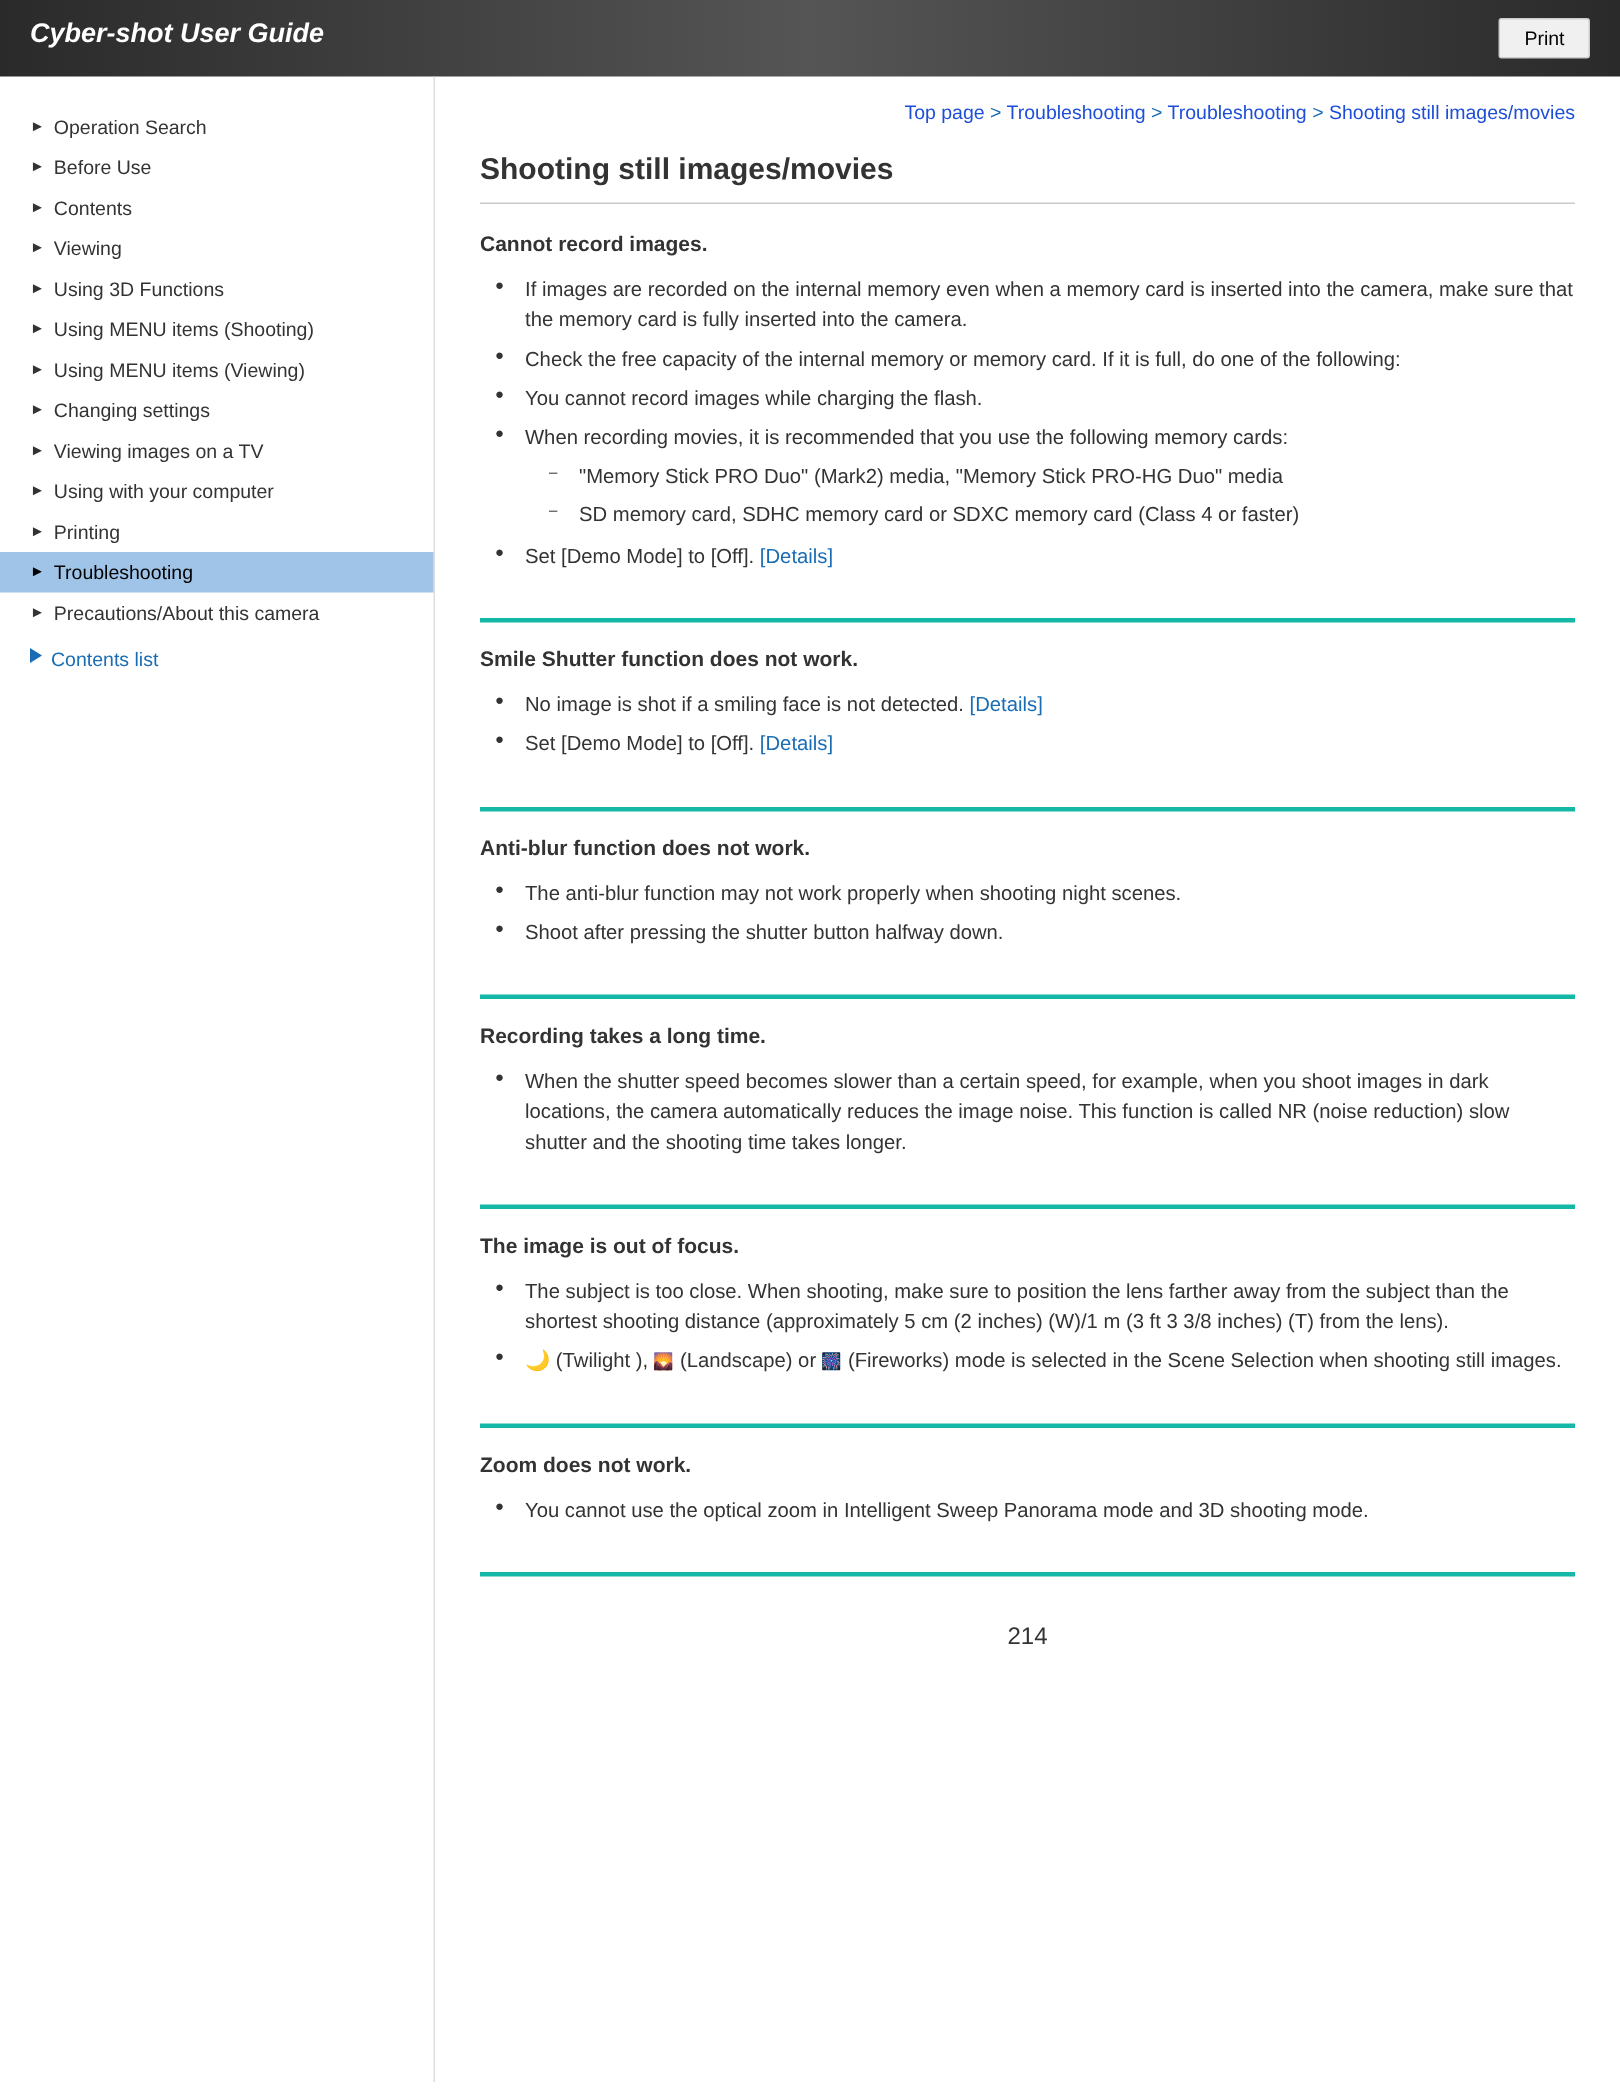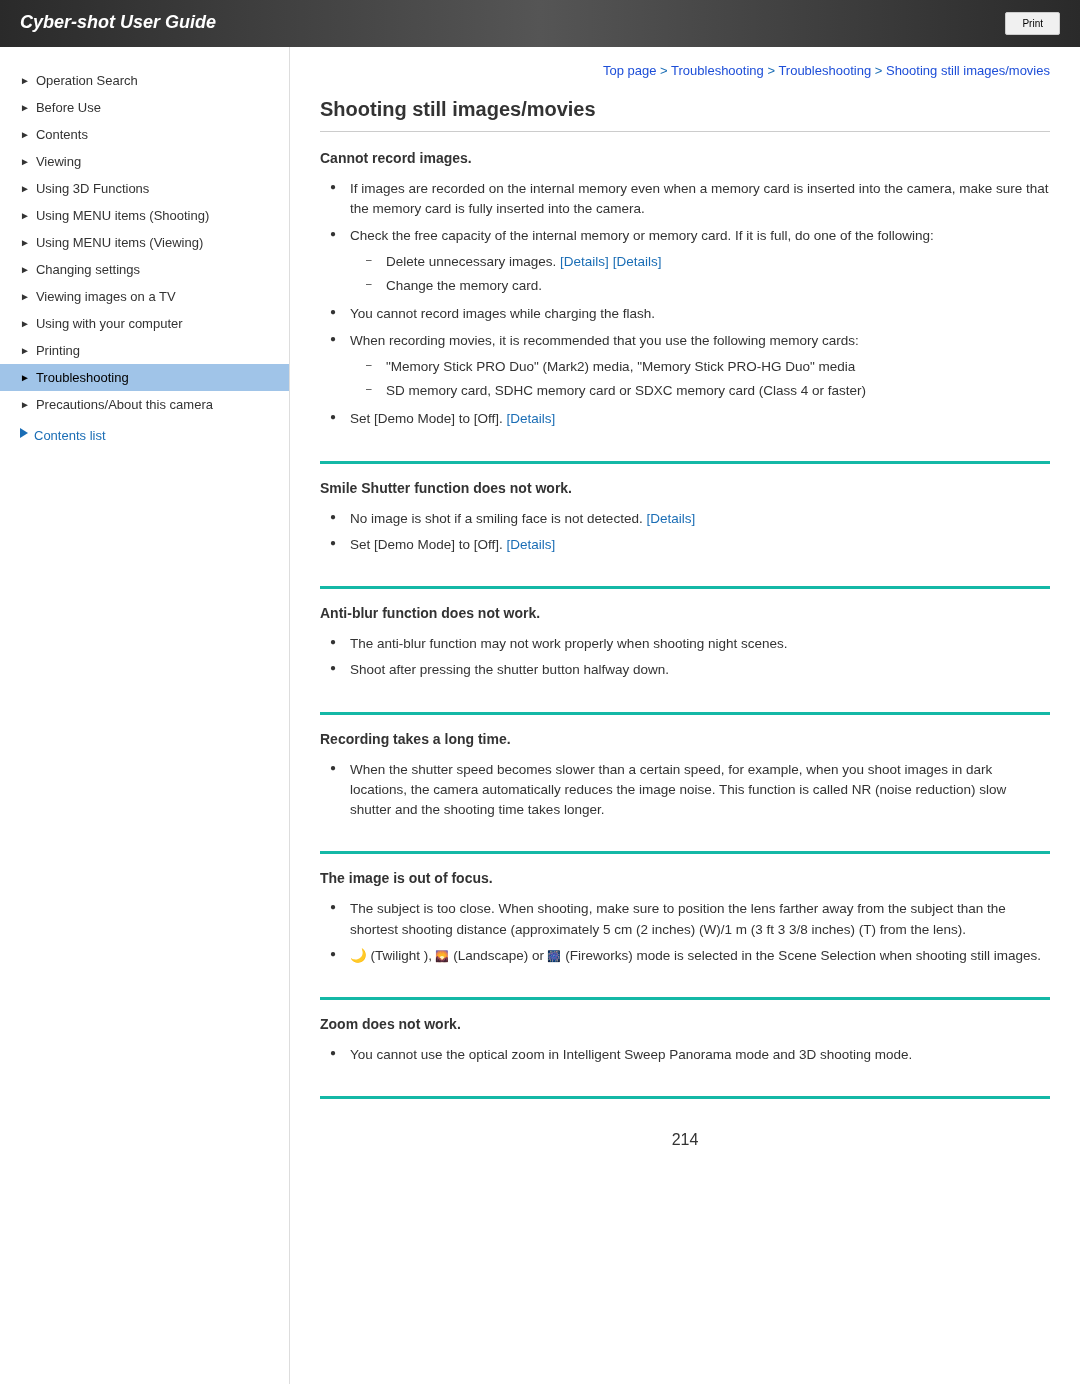--- a/index.html
+++ b/index.html
@@ -16,21 +16,21 @@
     .header-title {
       color: #fff;
       font-size: 18px;
       font-weight: bold;
       font-style: italic;
     }
     .print-button {
       background: #f0f0f0;
       border: 1px solid #ccc;
       padding: 5px 16px;
-      font-size: 10px;
+      font-size: 13px;
       cursor: pointer;
       border-radius: 2px;
     }
 
     
     .layout {
       display: flex;
       min-height: calc(100vh - 60px);
     }
 
@@ -244,24 +244,21 @@
       <a class="link">Shooting still images/movies</a>
     </div>
 
     <h1 class="page-title">Shooting still images/movies</h1>
 
     <div id="sections-container">
         <div class="section">
           <div class="section-title">Cannot record images.</div>
           <ul class="bullet-list">
             <li><span>If images are recorded on the internal memory even when a memory card is inserted into the camera, make sure that the memory card is fully inserted into the camera.</span></li>
-            <li><span>Check the free capacity of the internal memory or memory card. If it is full, do one of the following:</span><ul class="sub-list">
-                <li><span>Delete unnecessary images. <a class="link">[Details]</a> <a class="link">[Details]</a></span></li>
-                <li><span>Change the memory card.</span></li>
-              </ul></li>
+            <li><span>Check the free capacity of the internal memory or memory card. If it is full, do one of the following:</span></li>
             <li><span>You cannot record images while charging the flash.</span></li>
             <li><span>When recording movies, it is recommended that you use the following memory cards:</span><ul class="sub-list">
                 <li><span>"Memory Stick PRO Duo" (Mark2) media, "Memory Stick PRO-HG Duo" media</span></li>
                 <li><span>SD memory card, SDHC memory card or SDXC memory card (Class 4 or faster)</span></li>
               </ul></li>
             <li><span>Set [Demo Mode] to [Off]. <a class="link">[Details]</a></span></li>
           </ul>
         </div>
         <div class="section">
           <div class="section-title">Smile Shutter function does not work.</div>

